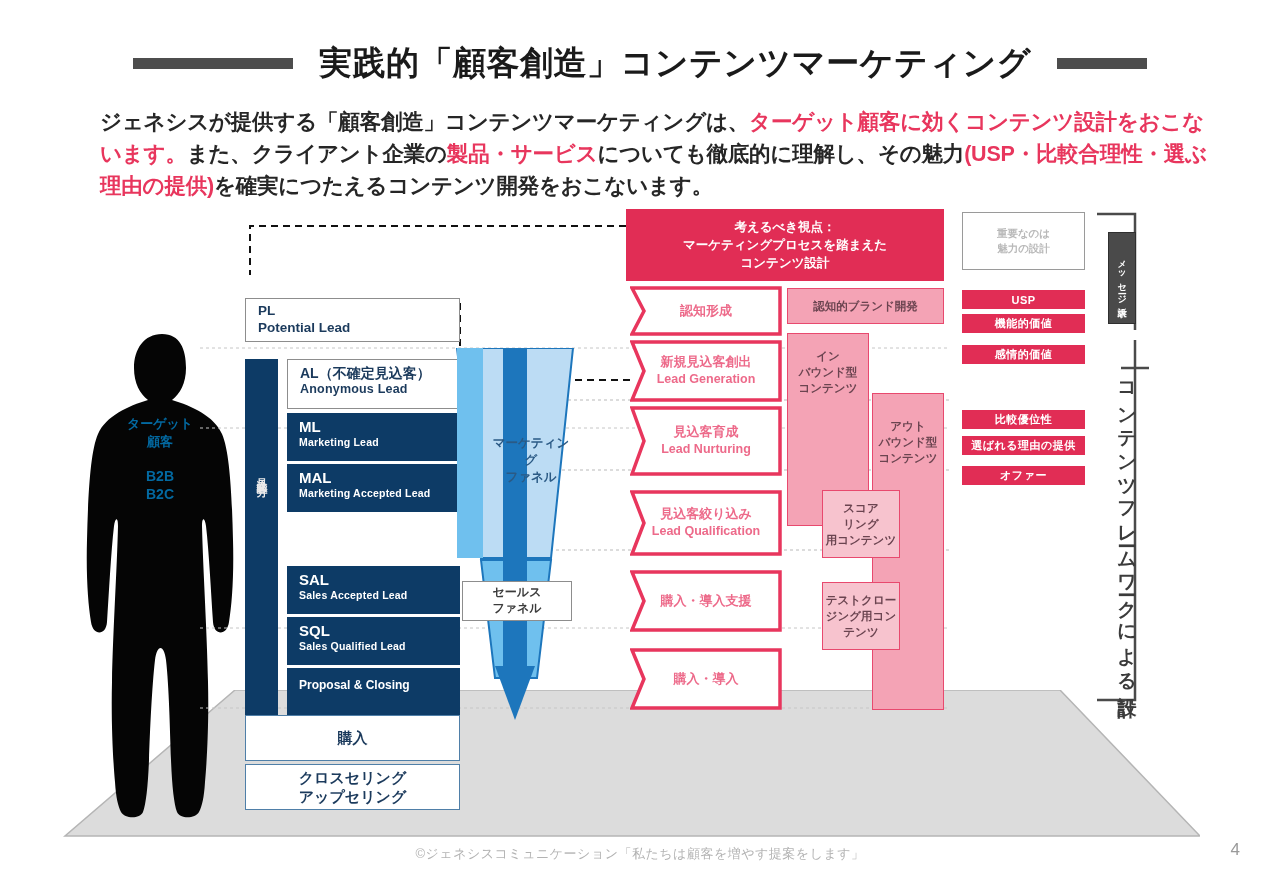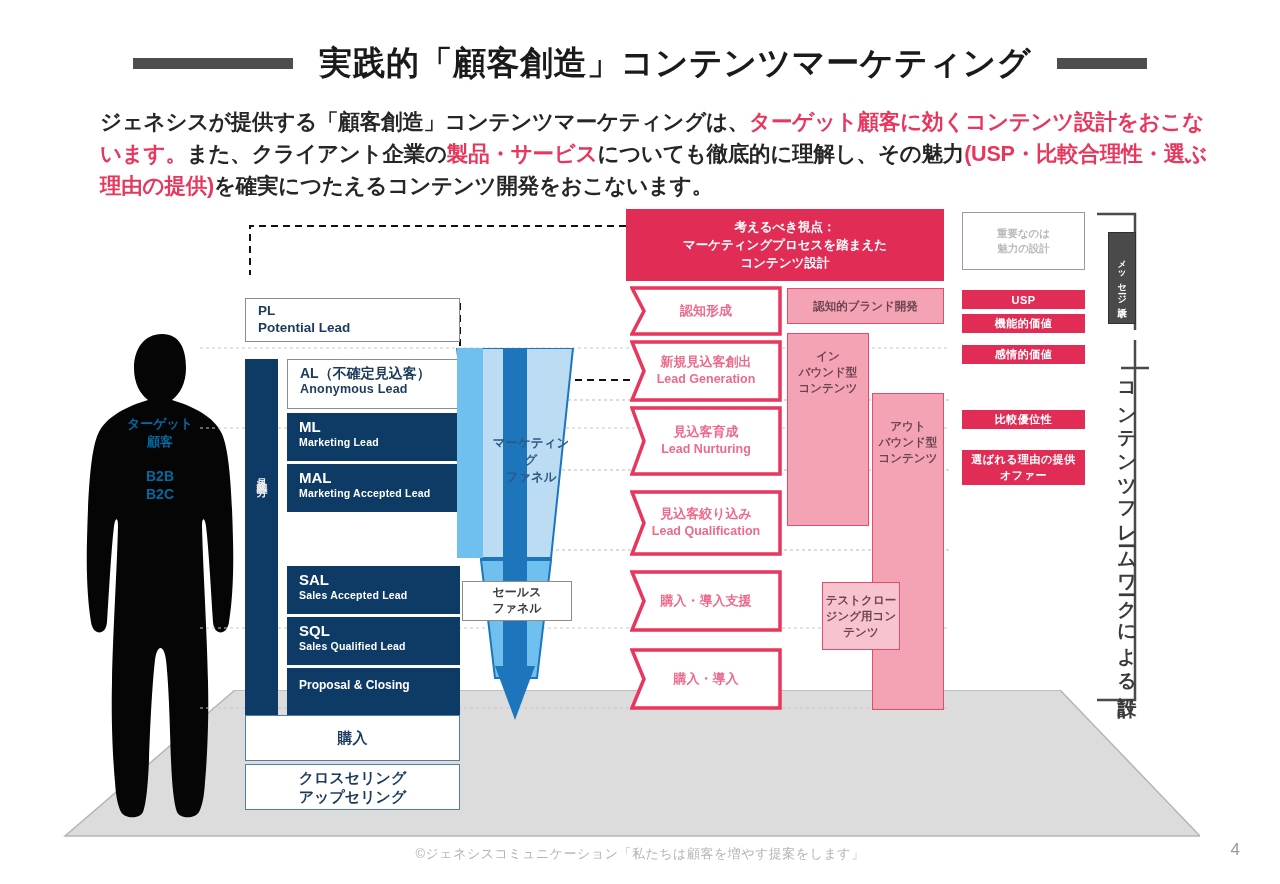--- a/index.html
+++ b/index.html
@@ -310,20 +310,25 @@
     <div>バウンド型</div>
     <div>コンテンツ</div>
   </div>
 
   <div class="pinkbox" style="left:872px;top:393px;width:72px;height:317px;justify-content:flex-start;padding-top:24px;">
     <div>アウト</div>
     <div>バウンド型</div>
     <div>コンテンツ</div>
   </div>
 
+  <div class="pinkbox light" style="left:822px;top:490px;width:78px;height:68px;">
+    <div>スコア</div>
+    <div>リング</div>
+    <div>用コンテンツ</div>
+  </div>
 
   <div class="pinkbox light" style="left:822px;top:582px;width:78px;height:68px;">
     <div>テストクロー</div>
     <div>ジング用コン</div>
     <div>テンツ</div>
   </div>
 
   <div class="note-box">
     <div>重要なのは</div>
     <div>魅力の設計</div>
@@ -334,21 +339,21 @@
   </div>
   <div class="badge" style="top:314px;">
     <span>機能的価値</span>
   </div>
   <div class="badge" style="top:345px;">
     <span>感情的価値</span>
   </div>
   <div class="badge" style="top:410px;">
     <span>比較優位性</span>
   </div>
-  <div class="badge" style="top:450px;">
+  <div class="badge" style="top:436px;">
     <span>選ばれる理由の提供</span>
   </div>
   <div class="badge" style="top:466px;">
     <span>オファー</span>
   </div>
 
   <div class="bracket">
     <svg width="60" height="500" viewBox="0 0 60 500">
       <path d="M2,4 L40,4 L40,120" fill="none" stroke="#4a4a4a" stroke-width="2.5"></path>
       <path d="M40,130 L40,160" fill="none" stroke="#4a4a4a" stroke-width="2.5"></path>

